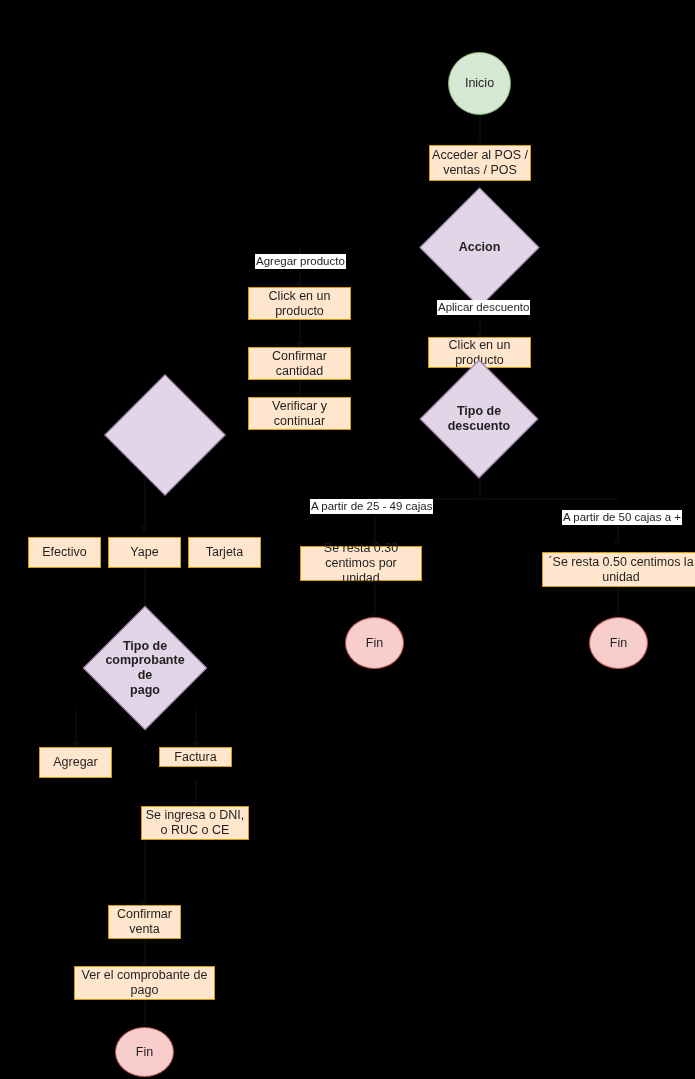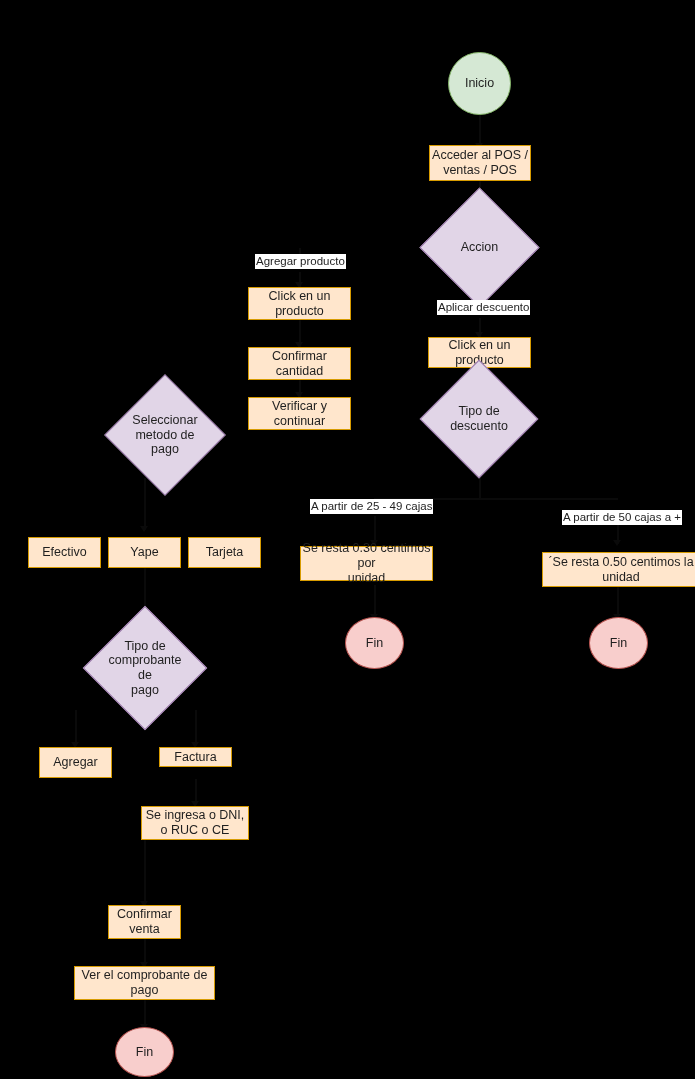--- a/index.html
+++ b/index.html
@@ -63,20 +63,21 @@
   }
   .decision .dia-label {
     position: relative;
     z-index: 2;
     width: 140%;
     text-align: center;
     color: #1f1f1f;
     font-size: 12.5px;
     line-height: 1.18;
     white-space: pre-line;
+    font-weight: bold;
   }
   
   .edge-label {
     position: absolute;
     background: #ffffff;
     color: #1f1f1f;
     font-size: 11.5px;
     line-height: 1.1;
     padding: 1px 1px;
     white-space: nowrap;
@@ -195,22 +196,20 @@
 cantidad</span>
   </div>
 
   <div class="node proc" style="left:248px;top:397px;width:103px;height:33px;">
     <span>Verificar y
 continuar</span>
   </div>
 
   <div class="node decision" style="left:122px;top:392px;width:86px;height:86px;">
     <div class="dia-shape"></div>
-    <div class="dia-label">Seleccionar
-metodo de pago</div>
   </div>
 
   <div class="node proc" style="left:428px;top:337px;width:103px;height:31px;">
     <span>Click en un
 producto</span>
   </div>
 
   <div class="node decision" style="left:437px;top:377px;width:84px;height:84px;">
     <div class="dia-shape"></div>
     <div class="dia-label">Tipo de
@@ -226,21 +225,21 @@
   </div>
 
   <div class="node proc" style="left:108px;top:537px;width:73px;height:31px;">
     <span>Yape</span>
   </div>
 
   <div class="node proc" style="left:188px;top:537px;width:73px;height:31px;">
     <span>Tarjeta</span>
   </div>
 
-  <div class="node proc" style="left:300px;top:546px;width:133px;height:35px;">
+  <div class="node proc" style="left:300px;top:546px;width:122px;height:35px;">
     <span>Se resta 0.30 centimos por
 unidad</span>
   </div>
 
   <div class="node proc" style="left:542px;top:552px;width:158px;height:35px;">
     <span>´Se resta 0.50 centimos la
 unidad</span>
   </div>
 
   <div class="node decision" style="left:101px;top:624px;width:88px;height:88px;">

